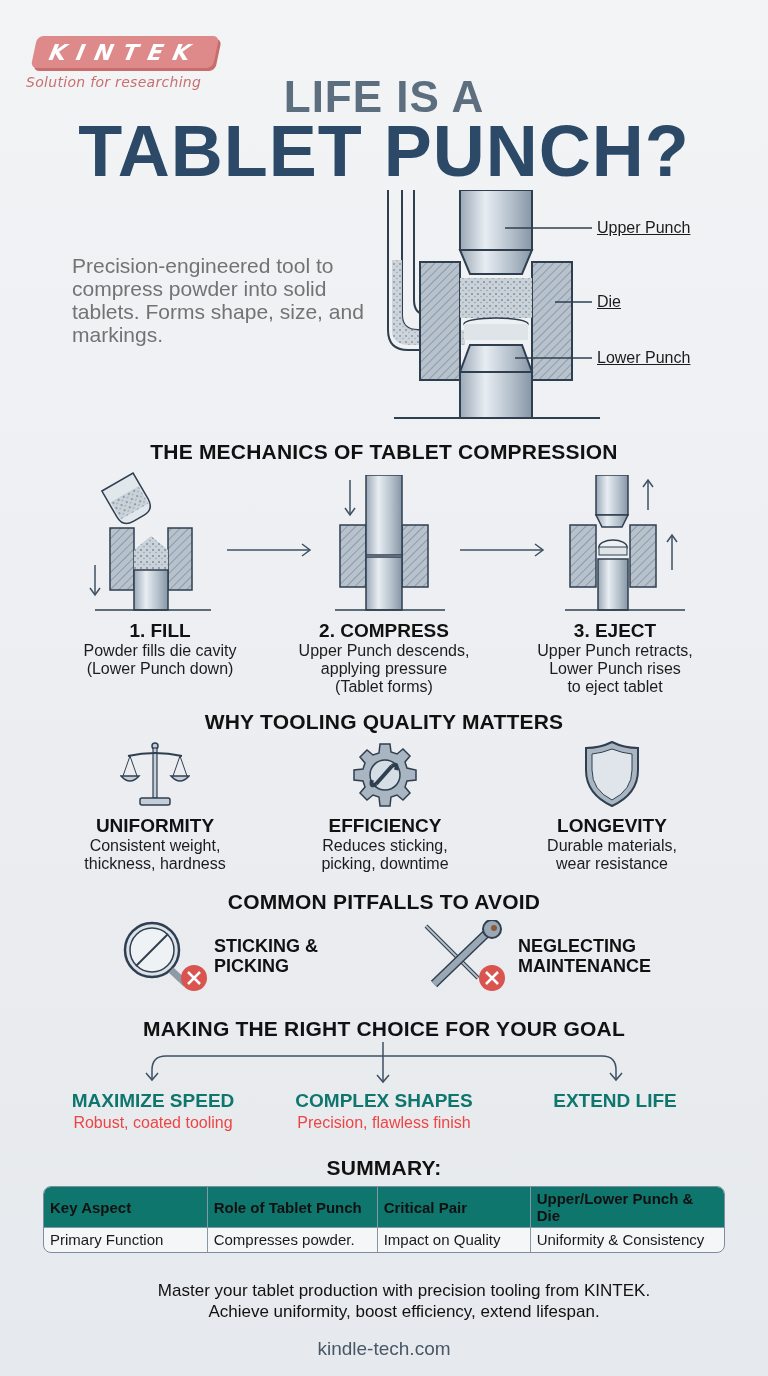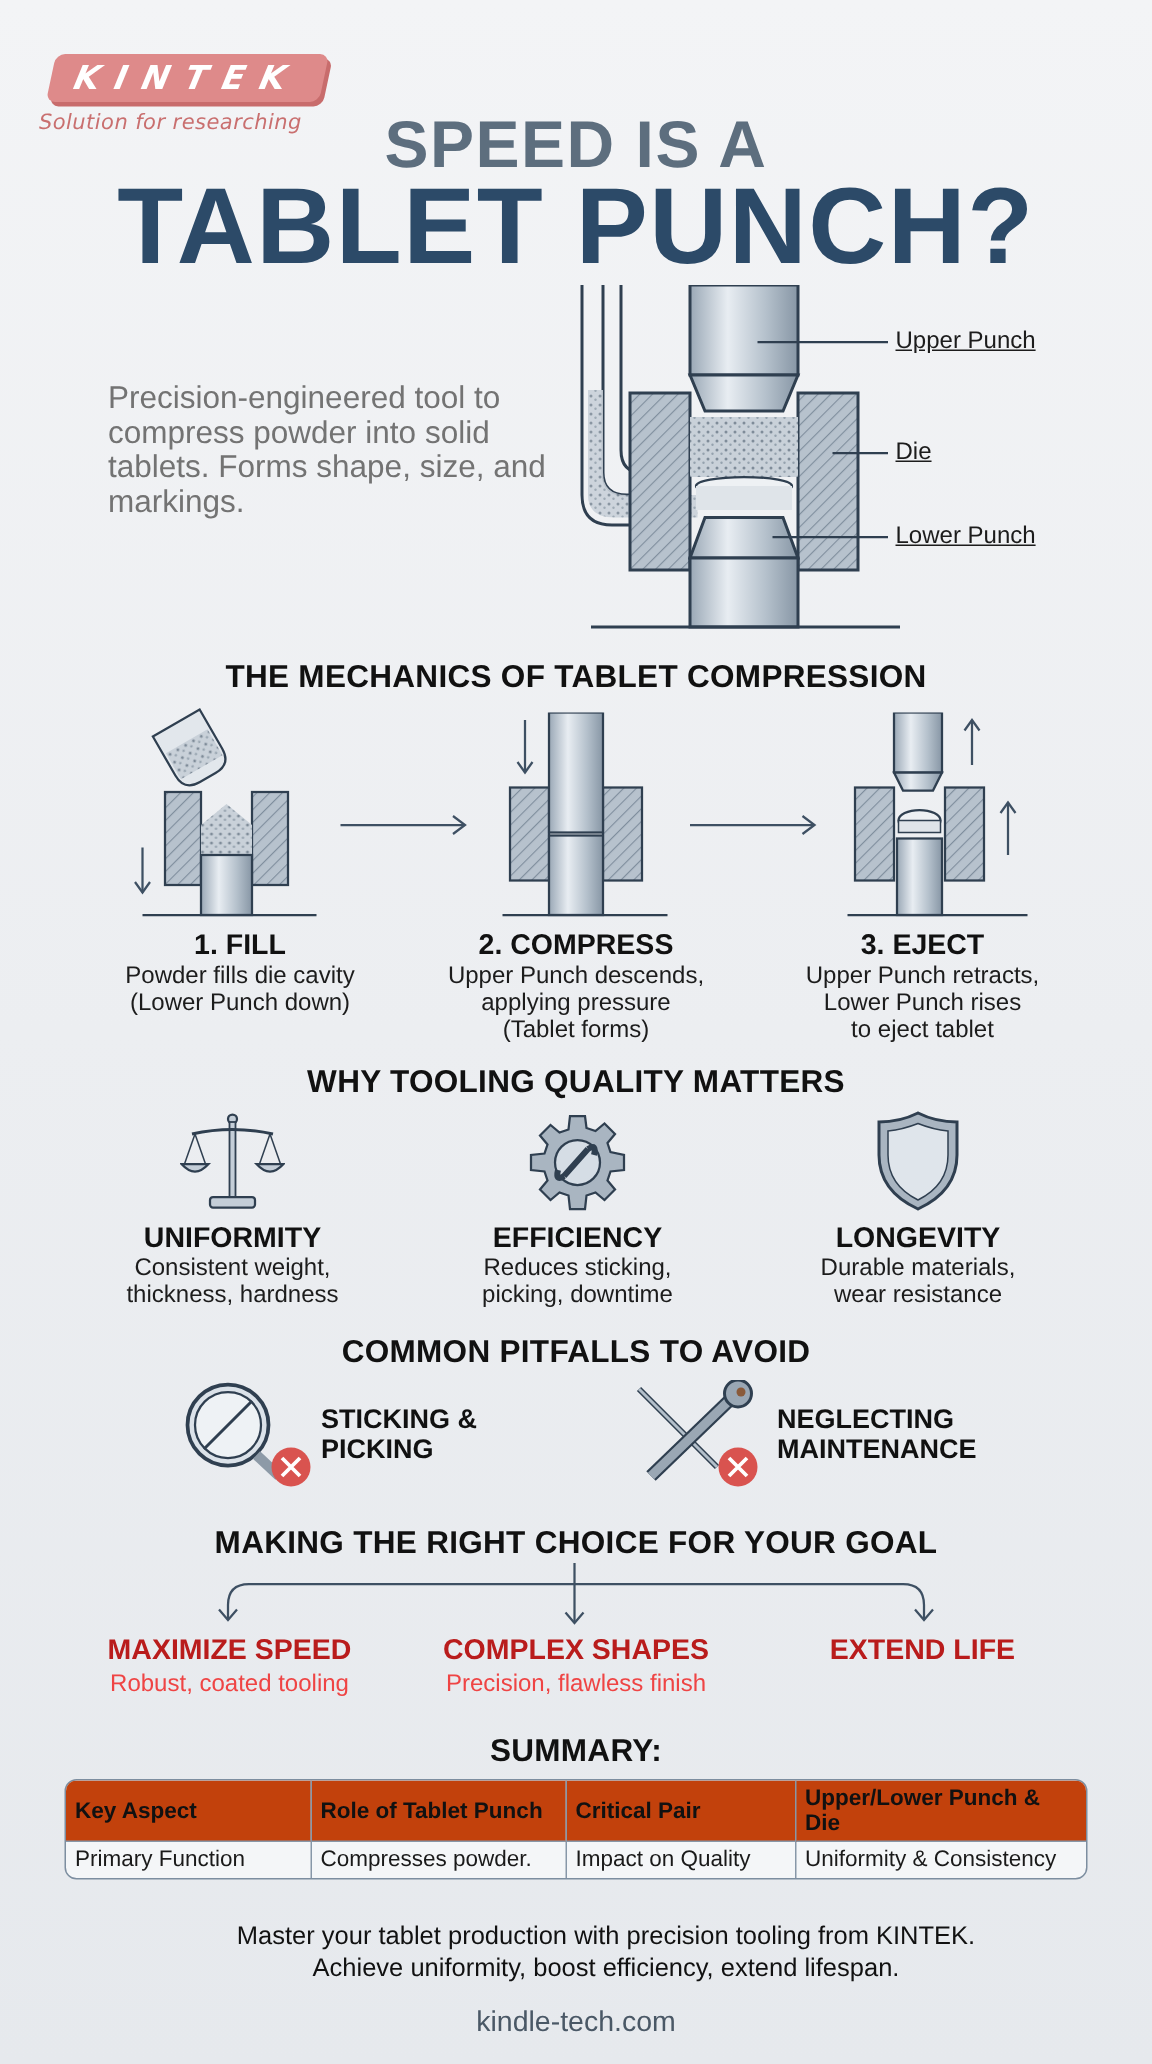--- a/index.html
+++ b/index.html
@@ -45,32 +45,32 @@
   .section-title { left: 0; width: 768px; font-size: 21px; font-weight: bold; color: #111; letter-spacing: 0.2px; }
 
   .step-title { font-size: 19px; font-weight: bold; color: #111; }
   .step-desc { font-size: 16px; line-height: 18px; color: #1c1c1c; }
 
   .feature-title { font-size: 19px; font-weight: bold; color: #111; }
   .feature-desc { font-size: 16px; line-height: 18px; color: #1c1c1c; }
 
   .pitfall-label { font-size: 18px; font-weight: bold; line-height: 20px; color: #111; }
 
-  .goal-title { font-size: 19px; font-weight: bold; color: #b91c1c; text-align: center; }
+  .goal-title { font-size: 19px; font-weight: bold; color: #0f766e; text-align: center; }
   .goal-desc { font-size: 16px; color: #ef4444; margin-top: 2px; }
 
   
   .summary-table {
     left: 43px; top: 1186px; width: 682px;
     border: 1.5px solid #7d8ea0; border-radius: 8px; overflow: hidden;
     background: #f4f6f8;
   }
   .summary-table table { width: 100%; border-collapse: collapse; font-size: 15px; }
   .summary-table th {
-    background: #c2410c; text-align: left; font-weight: bold;
+    background: #0f766e; text-align: left; font-weight: bold;
     padding: 3px 6px; border-right: 1px solid #8797a8; height: 27px; color: #111;
   }
   .summary-table td {
     padding: 2px 6px; border-right: 1px solid #8797a8; border-top: 1px solid #8797a8;
     height: 24px; color: #1a1a1a;
   }
   .summary-table th:last-child, .summary-table td:last-child { border-right: none; }
 
   .footer-text { left: 0; width: 768px; top: 1280px; font-size: 17px; line-height: 21px; color: #111; padding-left: 40px; }
   .footer-url { left: 0; width: 768px; top: 1338px; font-size: 19px; color: #4a5866; }
@@ -98,21 +98,21 @@
   </defs>
 </svg>
 
 <div class="abs logo">
   <div class="logo-badge">
     <span class="logo-text">KINTEK</span>
   </div>
   <div class="logo-tag">Solution for researching</div>
 </div>
 
-<div class="abs title-1 center">SPEED IS A</div>
+<div class="abs title-1 center">LIFE IS A</div>
 <div class="abs title-2 center">TABLET PUNCH?</div>
 
 <div class="abs intro">Precision-engineered tool to compress powder into solid tablets. Forms shape, size, and markings.</div>
 
 <svg class="abs" style="left:380px; top:190px;" width="220" height="235" viewBox="0 0 220 235">
 
   <path d="M8 0 V140 Q8 160 28 160 H80" fill="none" stroke="#2f3f50" stroke-width="2"></path>
   <path d="M22 0 V125 Q22 140 38 140 H80" fill="none" stroke="#2f3f50" stroke-width="2"></path>
   <path d="M34 0 V110 Q34 125 48 125 H80" fill="none" stroke="#2f3f50" stroke-width="2"></path>
   <path d="M22 70 V125 Q22 140 38 140 H85 V155 H30 Q12 155 12 140 V70Z" fill="url(#powder)" opacity="0.9"></path>

